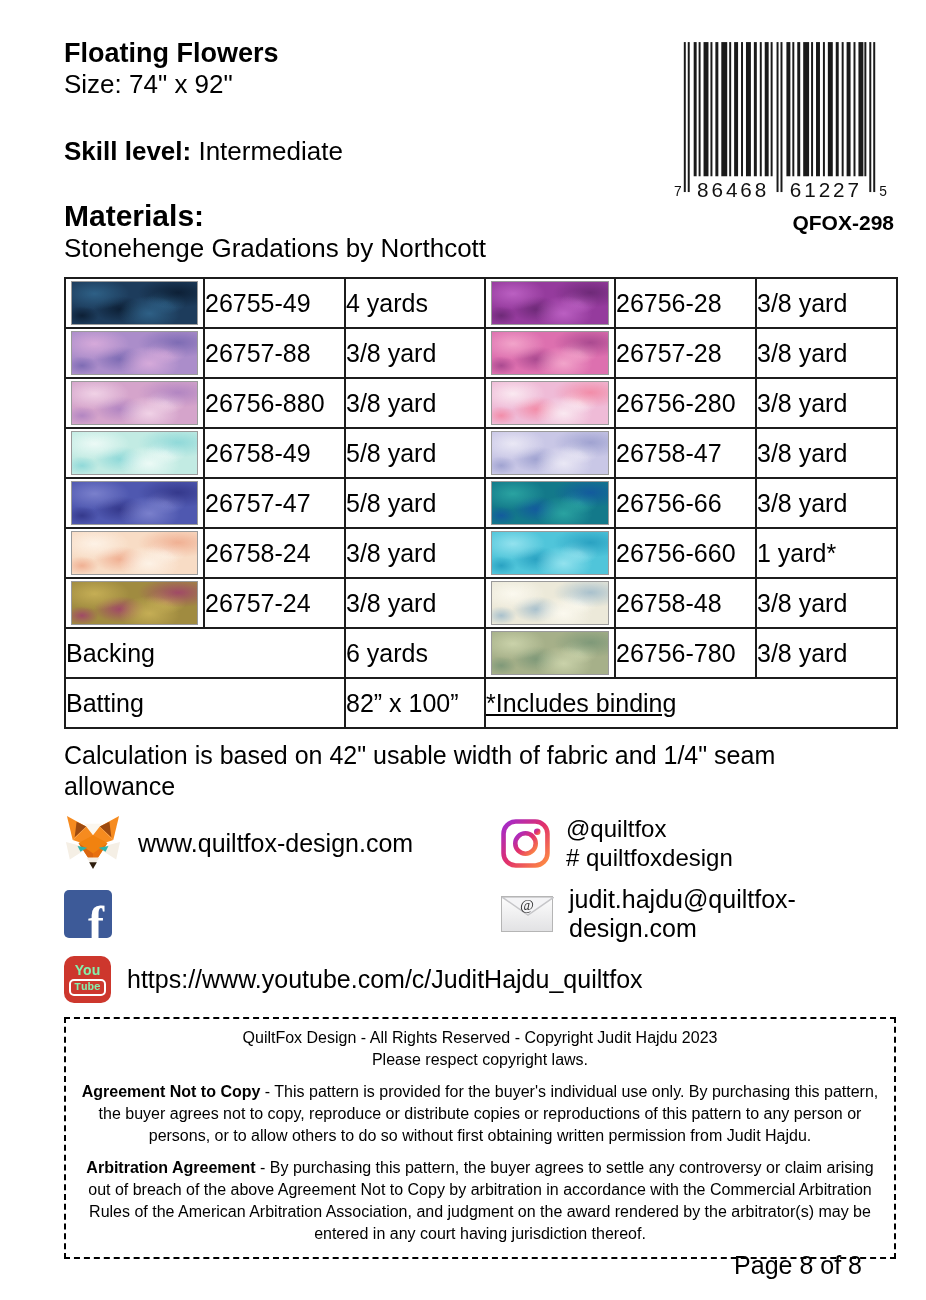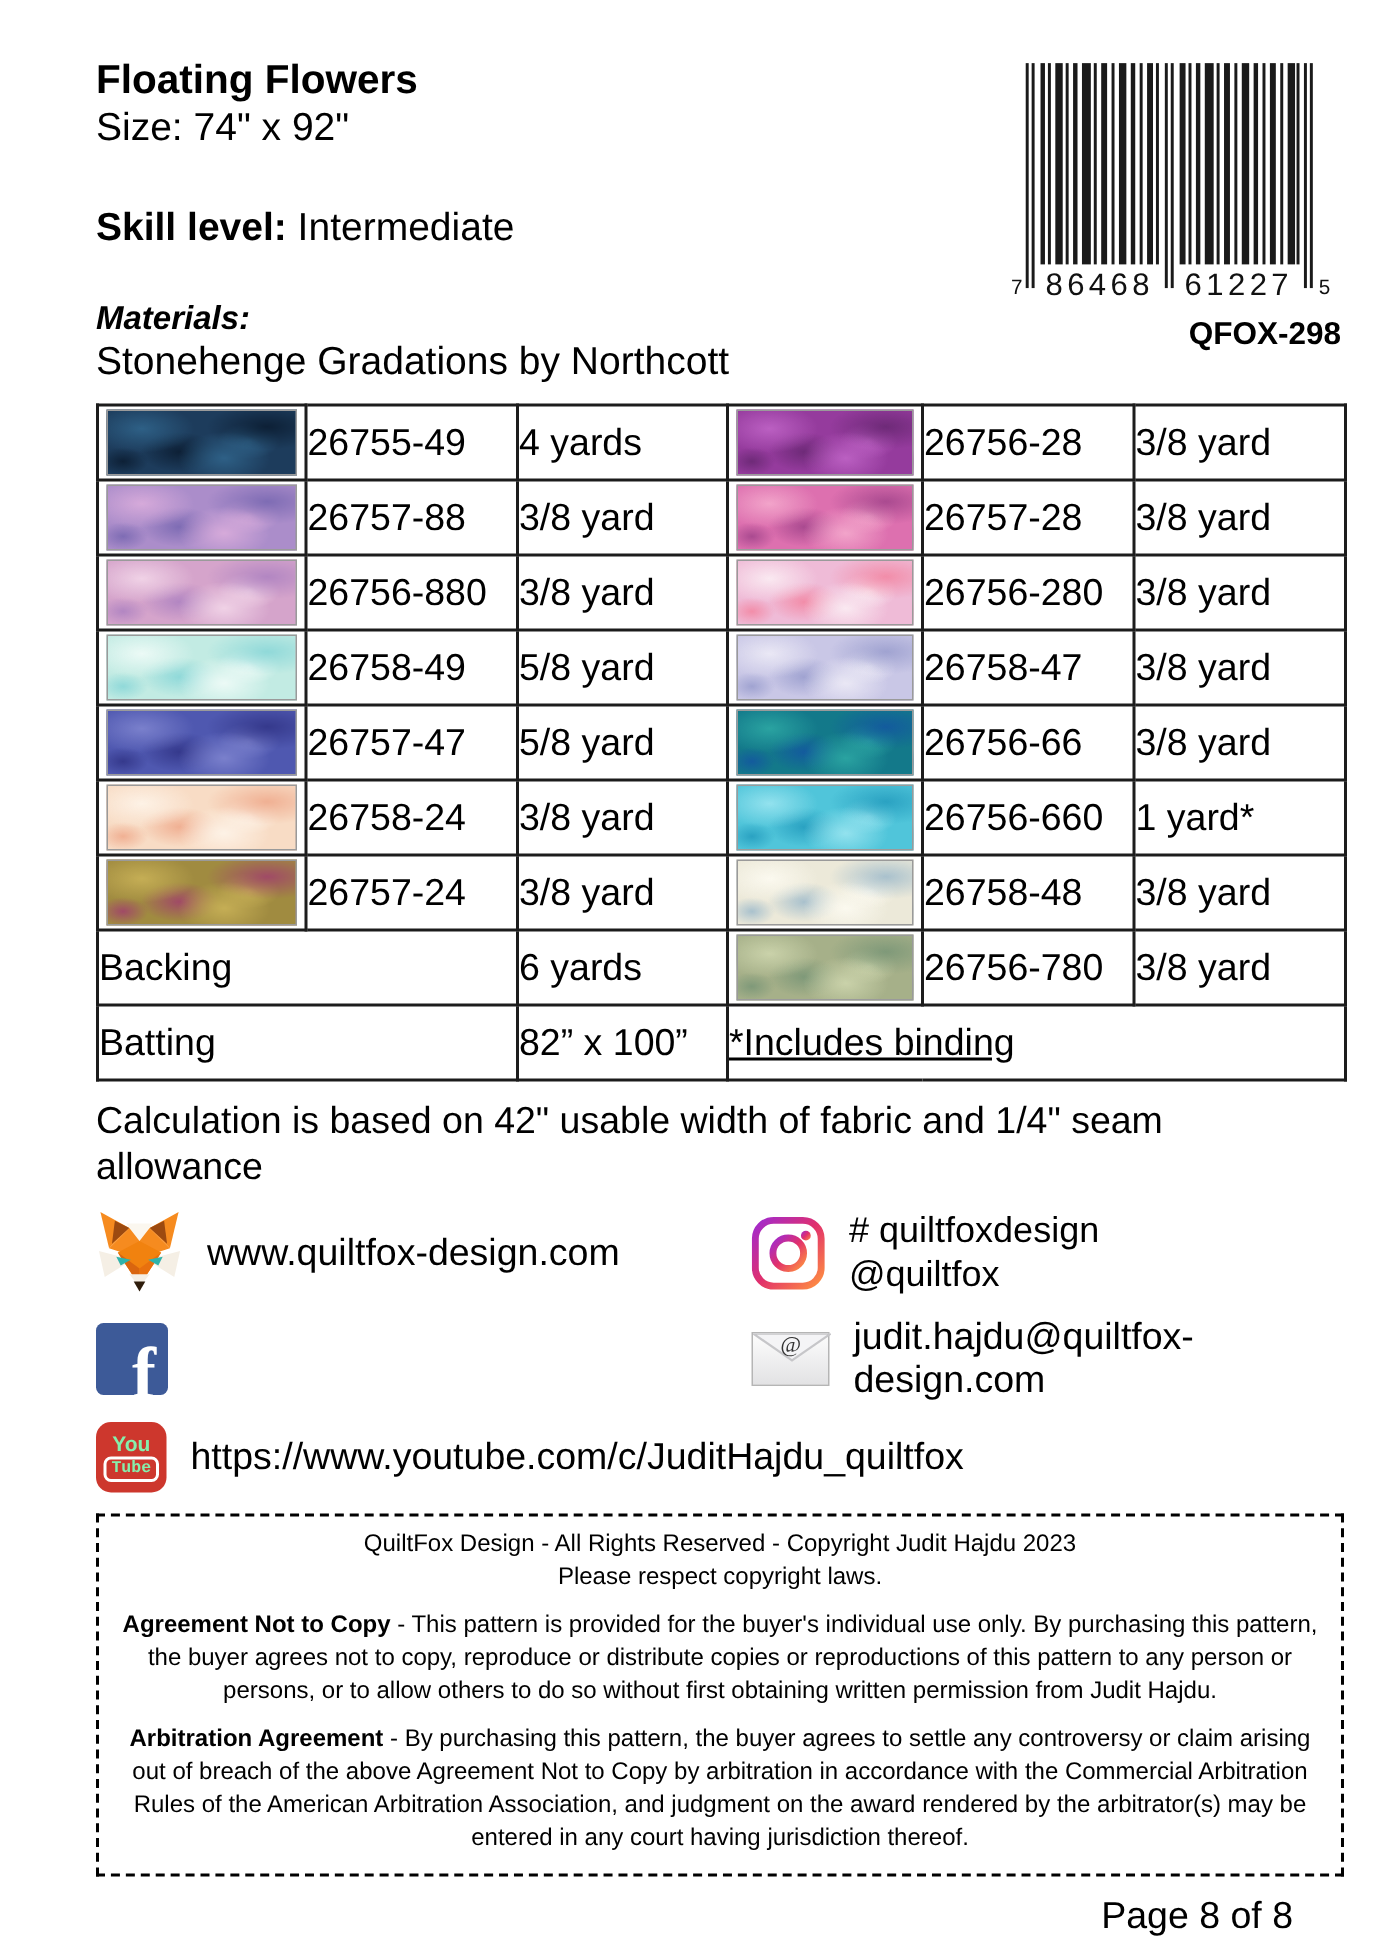--- a/index.html
+++ b/index.html
@@ -5,21 +5,21 @@
   * { box-sizing: border-box; }
   html,body { margin:0; padding:0; background:#fff; }
   body { font-family:"Liberation Sans", sans-serif; color:#000; }
   .page { position:relative; width:894px; height:1300px; margin:0 auto; background:#fff;
           padding:38px 36px 0 48px; overflow:hidden; }
 
   
   .title { font-size:27px; font-weight:bold; line-height:31px; }
   .size-line { font-size:26px; line-height:31px; }
   .skill-line { font-size:26px; margin-top:36px; }
-  .materials-label { font-size:22px; font-weight:bold; margin-top:32px;font-style:italic; }
+  .materials-label { font-size:30px; font-weight:bold; margin-top:32px; }
   .materials-value { font-size:26px; line-height:31px; }
   b.inl { font-weight:bold; }
 
   
   .barcode-block { position:absolute; top:42px; left:654px; width:226px; }
   .barcode-svg { display:block; }
   .barcode-svg rect.bar { fill:#1a1a1a; }
   .barcode-svg text { font-family:"Liberation Sans",sans-serif; fill:#111; }
   .barcode-sku { text-align:right; font-size:21px; font-weight:bold; margin-top:9px; padding-right:2px; }
 
@@ -56,21 +56,21 @@
   .mail-icon { width:52px; height:36px; background:linear-gradient(180deg,#fdfdfd,#e2e2e4); border:1px solid #b5b5b5; position:relative; flex:none; }
   .mail-icon svg { position:absolute; left:0; top:0; }
   .mail-at { position:absolute; top:0px; left:50%; transform:translateX(-50%); font-size:15px; font-style:italic; font-family:"Liberation Serif",serif; color:#333; }
 
   
   .legal-box { margin-top:14px; width:832px; border:2px dashed #000; padding:8px 10px 12px; text-align:center; font-size:16px; line-height:22px; }
   .legal-box p { margin:10px 0 0; }
   .legal-box .first { margin:0; }
 
   
-  .footer { position:absolute; right:48px; bottom:8px; font-size:25px; }
+  .footer { position:absolute; right:48px; bottom:20px; font-size:25px; }
 </style>
 </head>
 <body>
 
 <div class="page" style="--facebook_blue: #3d5a98; --youtube_red: #cd372d; --instagram_purple: #a02ad0; --instagram_pink: #e1306c; --instagram_orange: #ff9040; --fox_orange: #f68b1f; --fox_dark_orange: #d9650f; --fox_teal: #2fb3ab;">
 
   <div class="title">Floating Flowers</div>
   <div class="size-line">Size: 74" x 92"</div>
   <div class="skill-line"><b class="inl">Skill level:</b><span> Intermediate</span></div>
   <div class="materials-label">Materials:</div>
@@ -265,22 +265,22 @@
             <stop offset="0" style="stop-color:var(--instagram_purple)"></stop>
             <stop offset="0.5" style="stop-color:var(--instagram_pink)"></stop>
             <stop offset="1" style="stop-color:var(--instagram_orange)"></stop>
           </linearGradient>
         </defs>
         <rect x="2.5" y="2.5" width="43" height="43" rx="12" fill="none" stroke="url(#ig)" stroke-width="4.5"></rect>
         <circle cx="24" cy="24" r="10" fill="none" stroke="url(#ig)" stroke-width="4.5"></circle>
         <circle cx="35.5" cy="12.5" r="3.2" fill="url(#ig)"></circle>
       </svg>
       <div class="ig-lines">
+        <div>@quiltfox</div>
         <div># quiltfoxdesign</div>
-        <div>@quiltfox</div>
       </div>
     </div>
 
     <div class="link-cell">
       <div class="fb-icon">
           <span>f</span>
         </div>
     </div>
 
     <div class="link-cell">

